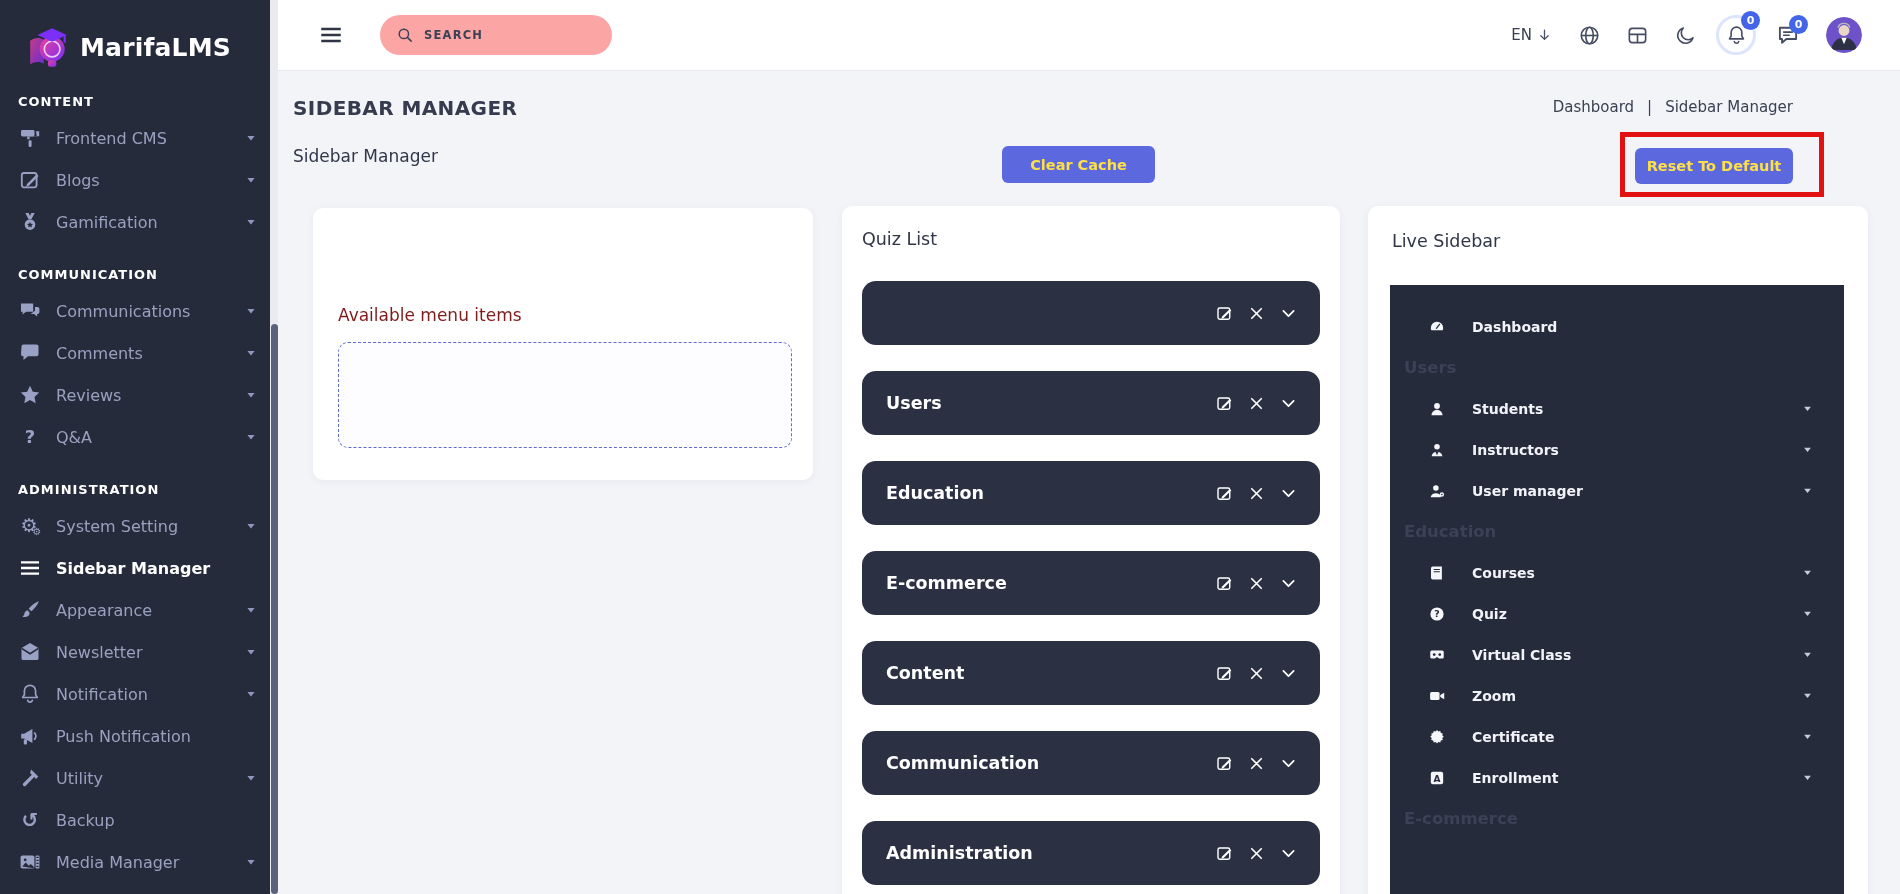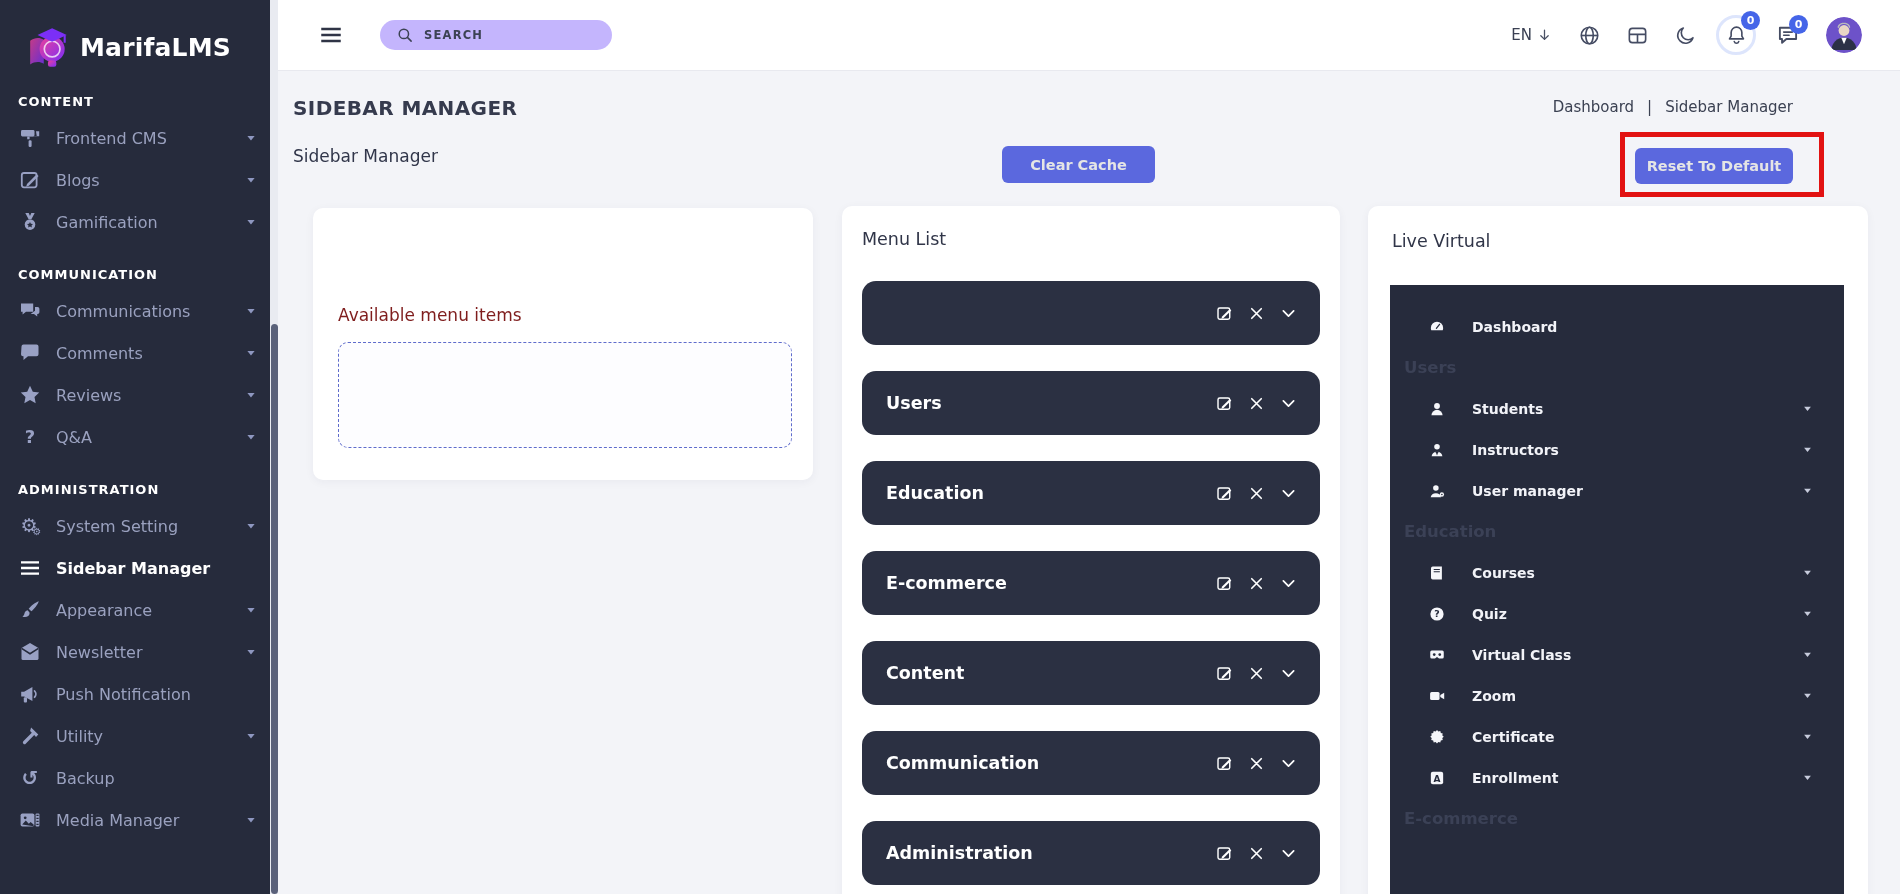--- a/index.html
+++ b/index.html
@@ -18,39 +18,39 @@
   .s-item.active { color:#ffffff; font-weight:bold; }
   .s-item.active .ic { color:#ffffff; }
 
   
   .sb-track { position:absolute; left:270px; top:0; width:8px; height:894px; background:#e9ebf1; z-index:6; }
   .sb-thumb { position:absolute; left:0.5px; top:324px; width:7px; height:570px; background:#5a617a; border-radius:4px; }
 
   
   .topbar { position:absolute; left:278px; top:0; right:0; height:70px; background:#ffffff; display:flex; align-items:center; box-shadow:0 1px 0 rgba(40,40,80,.05); z-index:4; }
   .hamburger { margin-left:40px; width:26px; height:26px; color:#2f3446; cursor:pointer; }
-  .search-pill { margin-left:36px; width:232px; height:30px; background:#c4b5fd; border-radius:20px; display:flex; align-items:center; padding:0 16px; cursor:text; }
+  .search-pill { margin-left:36px; width:232px; height:40px; background:#fca5a5; border-radius:20px; display:flex; align-items:center; padding:0 16px; cursor:text; }
   .search-pill .ic { width:18px; height:18px; color:#3c4254; }
   .search-text { margin-left:10px; font-size:11.5px; font-weight:bold; letter-spacing:1.2px; color:#3c4254; }
   .top-right { margin-left:auto; display:flex; align-items:center; gap:25px; padding-right:38px; }
   .lang { display:flex; align-items:center; gap:4px; color:#3a4053; font-size:15px; cursor:pointer; }
   .lang .ic { width:17px; height:17px; color:#4a5164; }
   .t-ic { width:23px; height:23px; color:#454c63; cursor:pointer; display:flex; align-items:center; justify-content:center; }
   .badge-wrap { position:relative; }
   .ring { width:40px; height:40px; border:3px solid #dde5fc; background:#fff; border-radius:50%; display:flex; align-items:center; justify-content:center; margin:-6px; }
   .badge { position:absolute; top:-7px; right:-7px; min-width:19px; height:19px; border-radius:10px; background:#4565e8; color:#fff; font-size:11px; font-weight:bold; display:flex; align-items:center; justify-content:center; z-index:2; }
   .badge-wrap.ring-wrap .badge { top:-10px; right:-10px; }
   .avatar { width:36px; height:36px; border-radius:50%; overflow:hidden; cursor:pointer; }
 
   
   .page-title { position:absolute; left:293px; top:96px; font-size:20px; font-weight:600; color:#363b4e; letter-spacing:.4px; }
   .breadcrumb { position:absolute; top:98px; right:107px; font-size:15px; color:#3b4152; display:flex; gap:13px; align-items:center; }
   .crumb { cursor:pointer; }
   .page-subtitle { position:absolute; left:293px; top:146px; font-size:17px; font-weight:500; color:#31364a; }
-  .btn { background:#5b68de; color:#e5e5e5; font-weight:bold; font-size:14.5px; border:none; border-radius:6px; cursor:pointer; font-family:inherit; }
+  .btn { background:#5b68de; color:#fde047; font-weight:bold; font-size:14.5px; border:none; border-radius:6px; cursor:pointer; font-family:inherit; }
   .clear-cache { position:absolute; left:1002px; top:146px; width:153px; height:37px; }
   .annotation { position:absolute; left:1620px; top:132px; width:204px; height:65px; border:5px solid #e21212; }
   .reset-btn { position:absolute; left:10px; top:11px; width:158px; height:36px; }
 
   
   .card { position:absolute; background:#fff; border-radius:10px; box-shadow:0 2px 10px rgba(40,44,80,.05); }
   .card1 { left:313px; top:208px; width:500px; height:272px; }
   .card2 { left:842px; top:206px; width:498px; height:800px; }
   .card3 { left:1368px; top:206px; width:500px; height:800px; }
   .card-title { font-size:17.5px; font-weight:500; color:#303548; }
@@ -241,20 +241,34 @@
           </span>
         </div>
         <div class="s-item">
           <span class="ic">
             <svg viewBox="0 0 24 24" fill="currentColor">
               <path d="M12 2.9l8.5 5.1v10.5a1.6 1.6 0 0 1-1.6 1.6H5.1a1.6 1.6 0 0 1-1.6-1.6V8z"></path>
               <path d="M3.6 8.4l8.4 5.3 8.4-5.3" stroke="#262b3c" stroke-width="1.6" fill="none"></path>
             </svg>
           </span>
           <span class="lbl">Newsletter</span>
+          <span class="caret">
+            <svg viewBox="0 0 24 24" fill="currentColor">
+              <path d="M5.8 8.6h12.4L12 16.4z"></path>
+            </svg>
+          </span>
+        </div>
+        <div class="s-item">
+          <span class="ic">
+            <svg viewBox="0 0 24 24" fill="currentColor">
+              <path d="M12 3.3a5.6 5.6 0 0 0-5.6 5.6v3.7l-1.7 2.9h14.6l-1.7-2.9V8.9A5.6 5.6 0 0 0 12 3.3z" fill="none" stroke="currentColor" stroke-width="1.7" stroke-linejoin="round"></path>
+              <path d="M9.7 18.4a2.4 2.4 0 0 0 4.6 0" fill="none" stroke="currentColor" stroke-width="1.7" stroke-linecap="round"></path>
+            </svg>
+          </span>
+          <span class="lbl">Notification</span>
           <span class="caret">
             <svg viewBox="0 0 24 24" fill="currentColor">
               <path d="M5.8 8.6h12.4L12 16.4z"></path>
             </svg>
           </span>
         </div>
         <div class="s-item">
           <span class="ic">
             <svg viewBox="0 0 24 24" fill="currentColor">
               <path d="M3.2 9.8v4.6h2.9l8.3 4.7V5.1L6.1 9.8z"></path>
@@ -394,21 +408,21 @@
 <div class="annotation">
   <button class="btn reset-btn">Reset To Default</button>
 </div>
 
 <div class="card card1">
   <div class="avail-label">Available menu items</div>
   <div class="dropzone"></div>
 </div>
 
 <div class="card card2">
-  <div class="card-title">Menu List</div>
+  <div class="card-title">Quiz List</div>
   <div class="menu-rows" id="menuRows">
       <div class="m-row">
         <span class="m-label"></span>
         <span class="m-actions">
           <span class="m-act">
             <svg viewBox="0 0 24 24" fill="currentColor">
               <rect x="3.8" y="5" width="14.8" height="14.3" rx="2.2" fill="none" stroke="currentColor" stroke-width="1.8"></rect>
               <path d="M9 15.9l9.7-9.7 1.9 1.9-9.7 9.7-2.8.9z" fill="currentColor"></path>
             </svg>
           </span>
@@ -547,21 +561,21 @@
             <svg viewBox="0 0 24 24" fill="currentColor">
               <path d="M5.5 8.8l6.5 6.6 6.5-6.6" fill="none" stroke="currentColor" stroke-width="2.2" stroke-linecap="round" stroke-linejoin="round"></path>
             </svg>
           </span>
         </span>
       </div>
     </div>
 </div>
 
 <div class="card card3">
-  <div class="card-title">Live Virtual</div>
+  <div class="card-title">Live Sidebar</div>
   <div class="preview-box" id="previewList">
       <div class="p-item">
         <span class="ic">
           <svg viewBox="0 0 24 24" fill="currentColor">
             <path d="M12 5a8.2 8.2 0 0 0-8.2 8.2c0 1.1.2 2.1.6 3h15.2a8 8 0 0 0 .6-3A8.2 8.2 0 0 0 12 5z"></path>
             <path d="M11.2 13.8l4.2-5.4" stroke="#262b3c" stroke-width="1.7" fill="none" stroke-linecap="round"></path>
           </svg>
         </span>
         <span class="lbl">Dashboard</span>
       </div>

